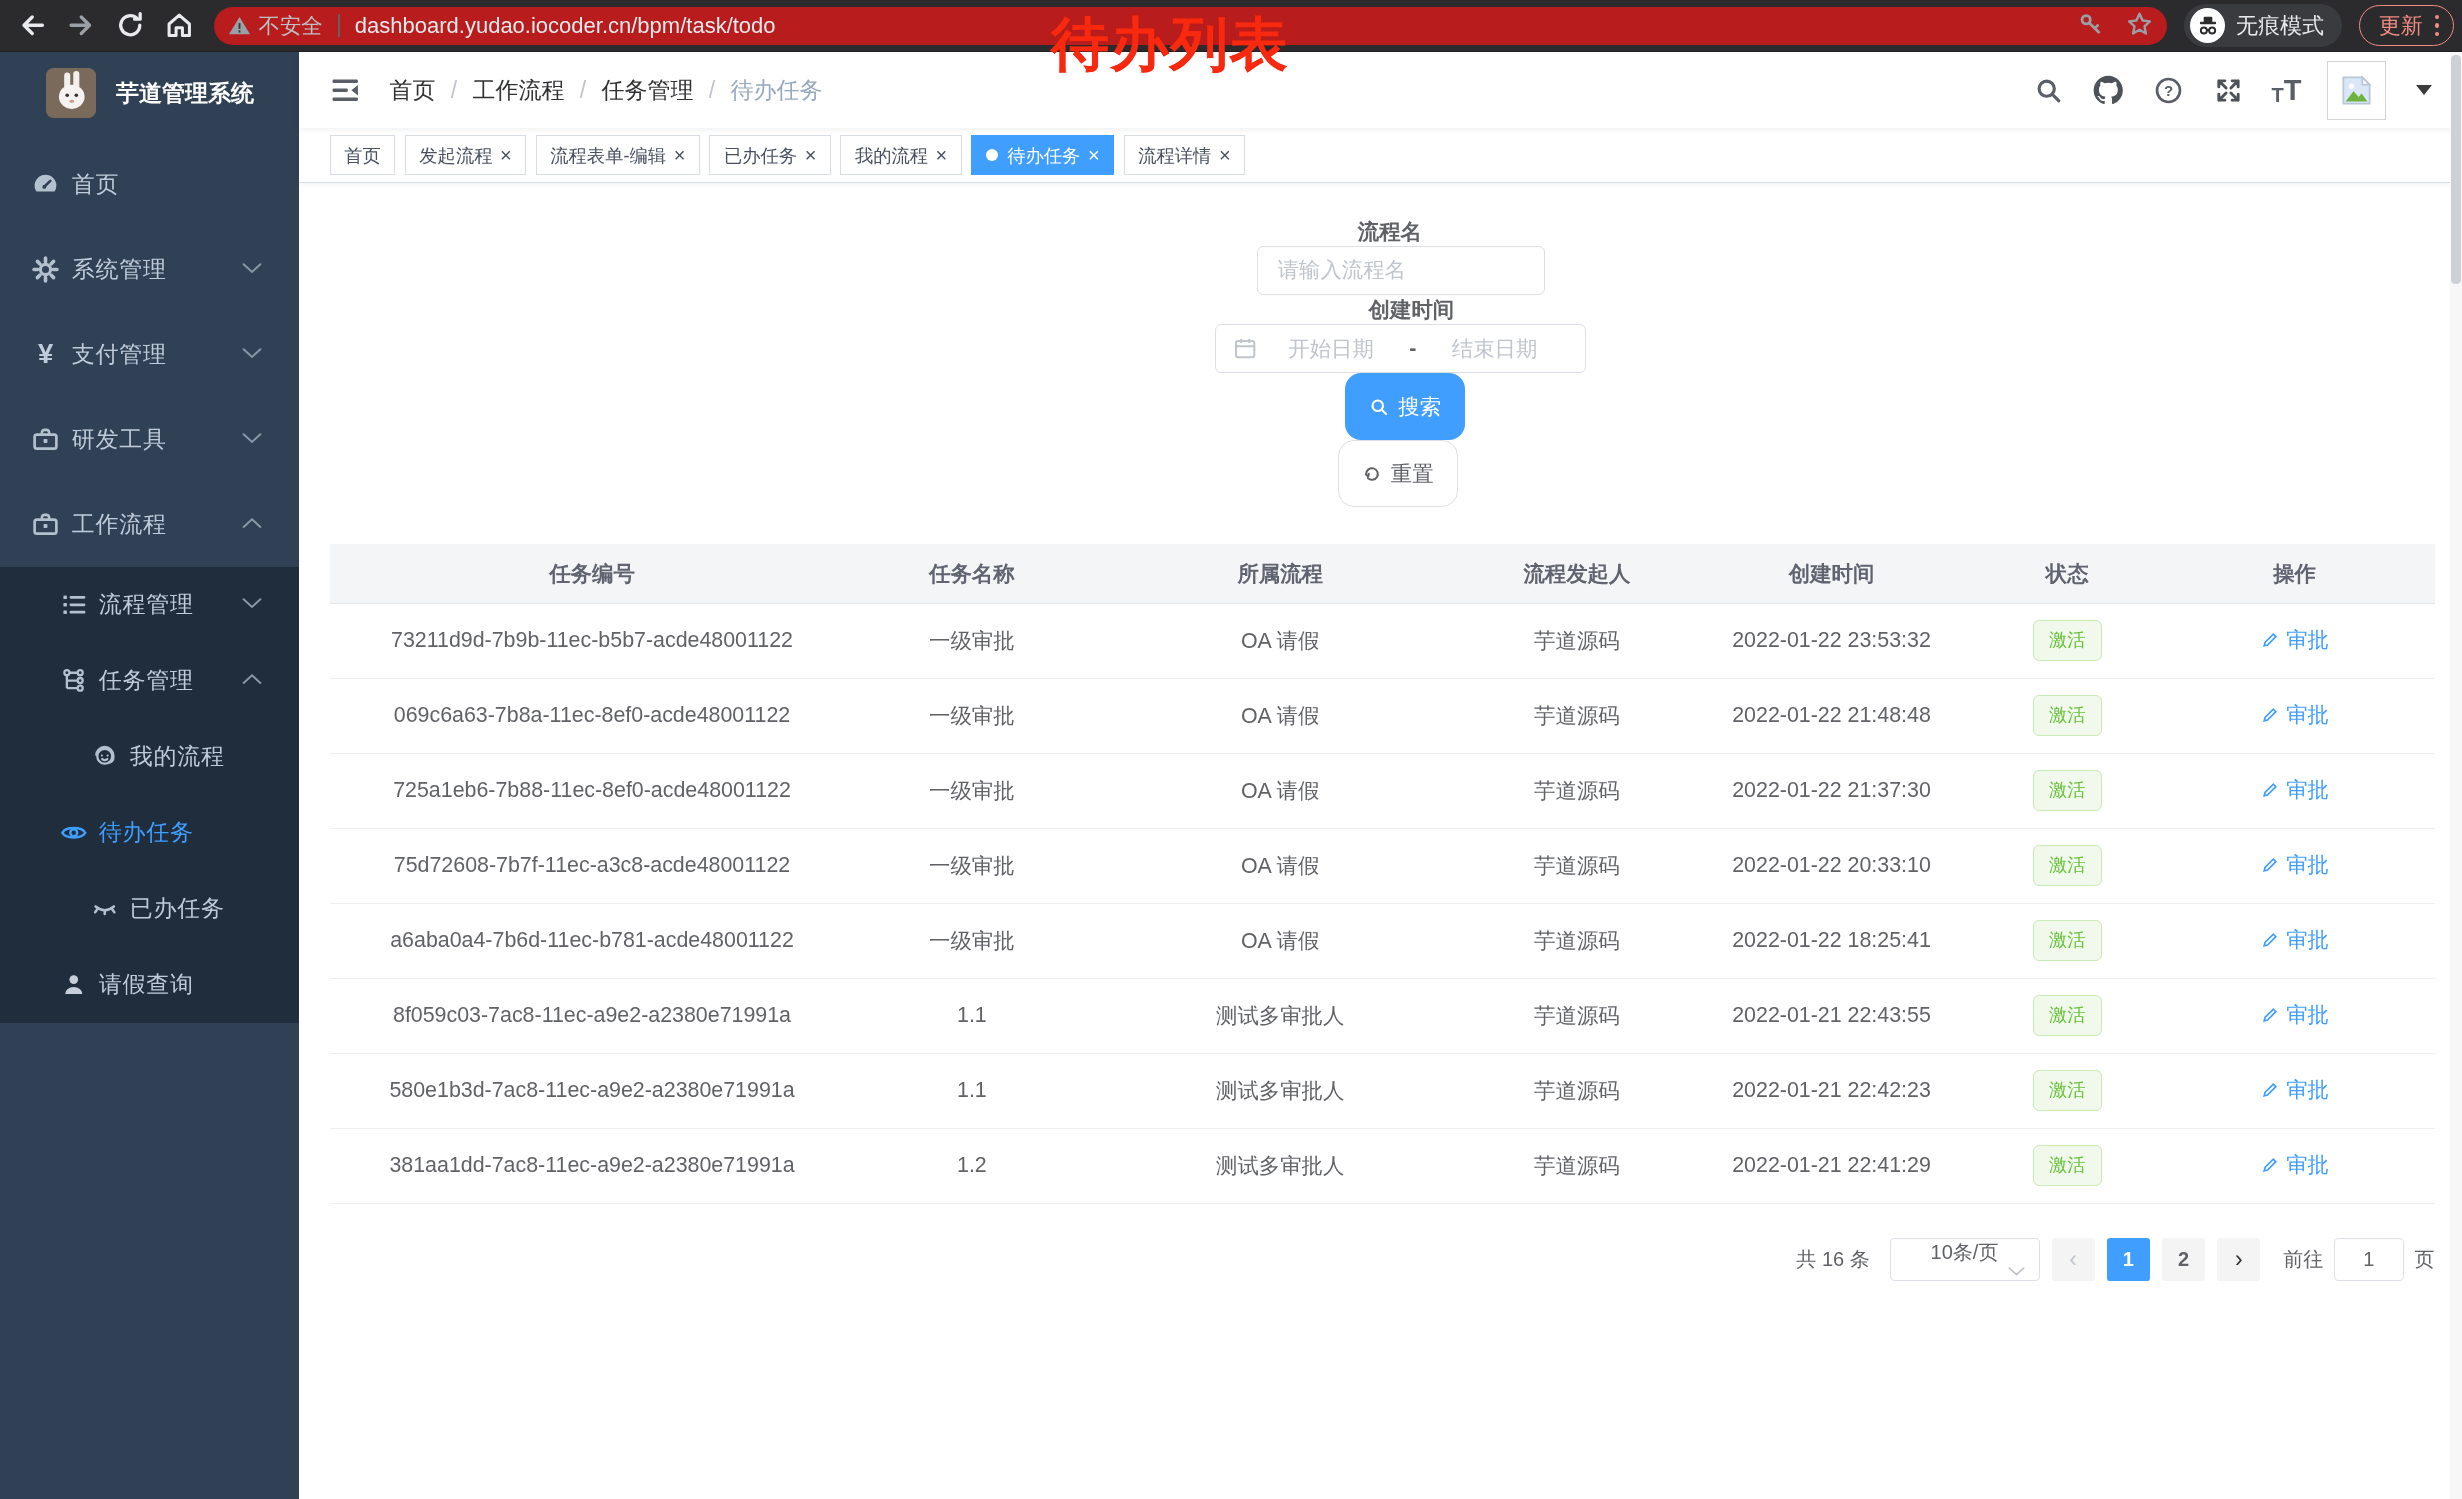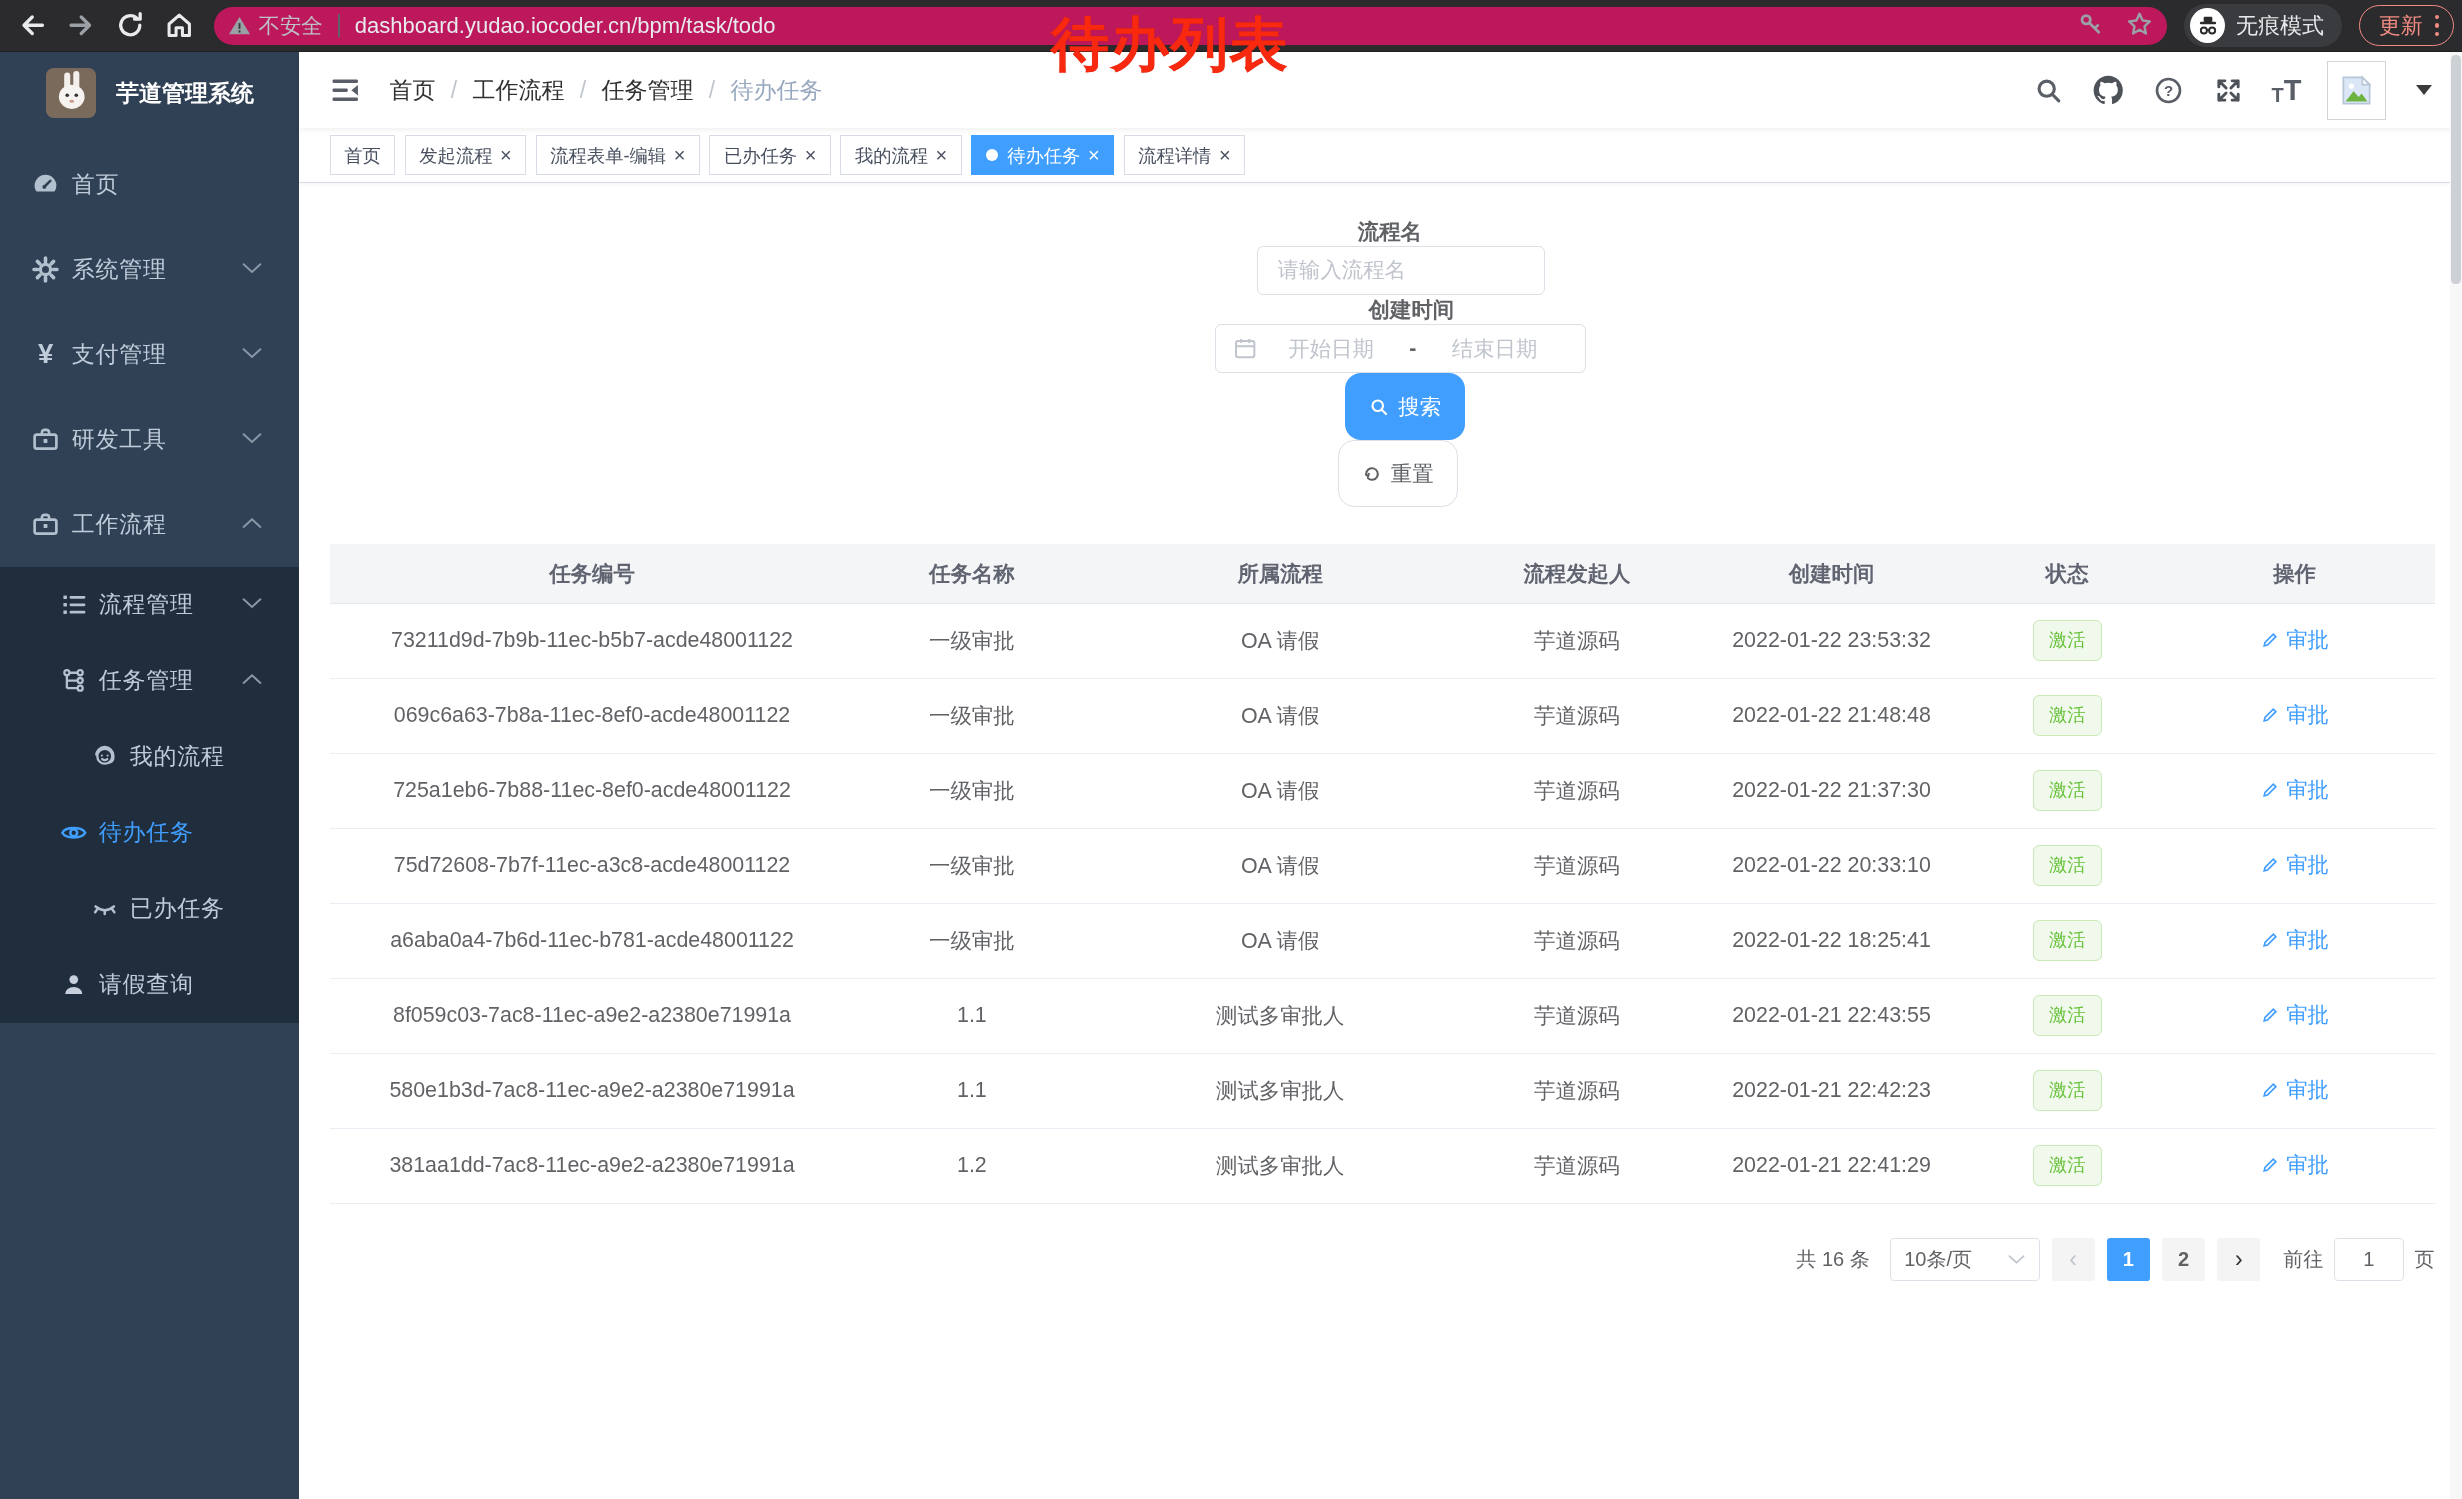--- a/index.html
+++ b/index.html
@@ -4,21 +4,21 @@
 <style>
   * { margin:0; padding:0; box-sizing:border-box; }
   html,body { width:2462px; height:1500px; overflow:hidden; }
   body { font-family:"Liberation Sans","DejaVu Sans",sans-serif; background:#fff; position:relative; }
 
   
   .browser-bar { position:absolute; top:0; left:0; width:2462px; height:52px; background:#2b2b2e;
     border-bottom:1.5px solid #1f1f21; display:flex; align-items:center; z-index:50; }
   .nav-ic { width:49px; height:49px; display:flex; align-items:center; justify-content:center; flex:0 0 auto; }
   .nav-ic svg { display:block; }
-  .omnibox { height:38px; background:#be185d; border-radius:20px; margin-left:10.7px;
+  .omnibox { height:38px; background:#b91c1c; border-radius:20px; margin-left:10.7px;
     display:flex; align-items:center; flex:0 0 auto; width:1953px; padding:0 13.7px; }
   .omni-warning { display:flex; align-items:center; gap:7.6px; color:#bdc1c6; font-size:21.4px; }
   .omni-divider { width:1.5px; height:23px; background:#5f6368; margin:0 15.3px; }
   .omni-url { color:#e8eaed; font-size:22px; flex:1 1 auto; white-space:nowrap; overflow:hidden; }
   .omni-right { display:flex; align-items:center; gap:20px; margin-left:auto; }
   .incog-badge { display:flex; align-items:center; gap:10.7px; background:#3a3b3e; border-radius:26px;
     height:43px; padding:0 18.3px 0 6.1px; margin-left:17px; flex:0 0 auto; }
   .incog-circle { width:35px; height:35px; border-radius:50%; background:#fff; display:flex; align-items:center; justify-content:center; }
   .incog-label { color:#e8eaed; font-size:22px; }
   .update-chip { display:flex; align-items:center; gap:12.2px; border:1.5px solid #f28b82; border-radius:26px;
@@ -103,21 +103,21 @@
     white-space:nowrap; overflow:hidden; }
   thead tr { border-bottom:1.5px solid #e4e7ed; }
   .badge { display:inline-block; height:41px; line-height:38px; padding:0 15.3px; border:1.5px solid #c9e9b5;
     background:#f0f9eb; color:#67c23a; border-radius:6.1px; font-size:18.3px; }
   .approve { color:#409eff; display:inline-flex; align-items:center; gap:6.1px; cursor:pointer; text-decoration:none; font-size:21.4px; }
 
   
   .pagination { display:flex; align-items:center; justify-content:flex-end; margin-top:34px; gap:12.2px; color:#606266; font-size:20px; }
   .pg-total { margin-right:7.6px; }
   .pg-select { width:150px; height:43px; border:1.5px solid #dcdfe6; border-radius:4.6px; display:flex; align-items:center;
-    padding:0 13.7px; color:#606266; cursor:pointer; }
+    padding:0 13.7px; color:#606266; cursor:pointer;flex-direction:column; }
   .pg-select .sel-caret { margin-left:auto; }
   .pg-btn { min-width:43px; height:43px; border-radius:3.1px; background:#f4f4f5; color:#606266; display:flex;
     align-items:center; justify-content:center; font-size:20px; cursor:pointer; font-weight:bold; }
   .pg-btn.arrow { color:#303133; font-size:23px; font-weight:normal; }
   .pg-btn.disabled { color:#c0c4cc; }
   .pg-btn.active { background:#409eff; color:#fff; }
   .pg-goto { margin-left:10.7px; display:flex; align-items:center; gap:10.7px; }
   .pg-input { width:70px; height:43px; border:1.5px solid #dcdfe6; border-radius:4.6px; text-align:center;
     font-size:20px; color:#606266; outline:none; font-family:inherit; }
 

